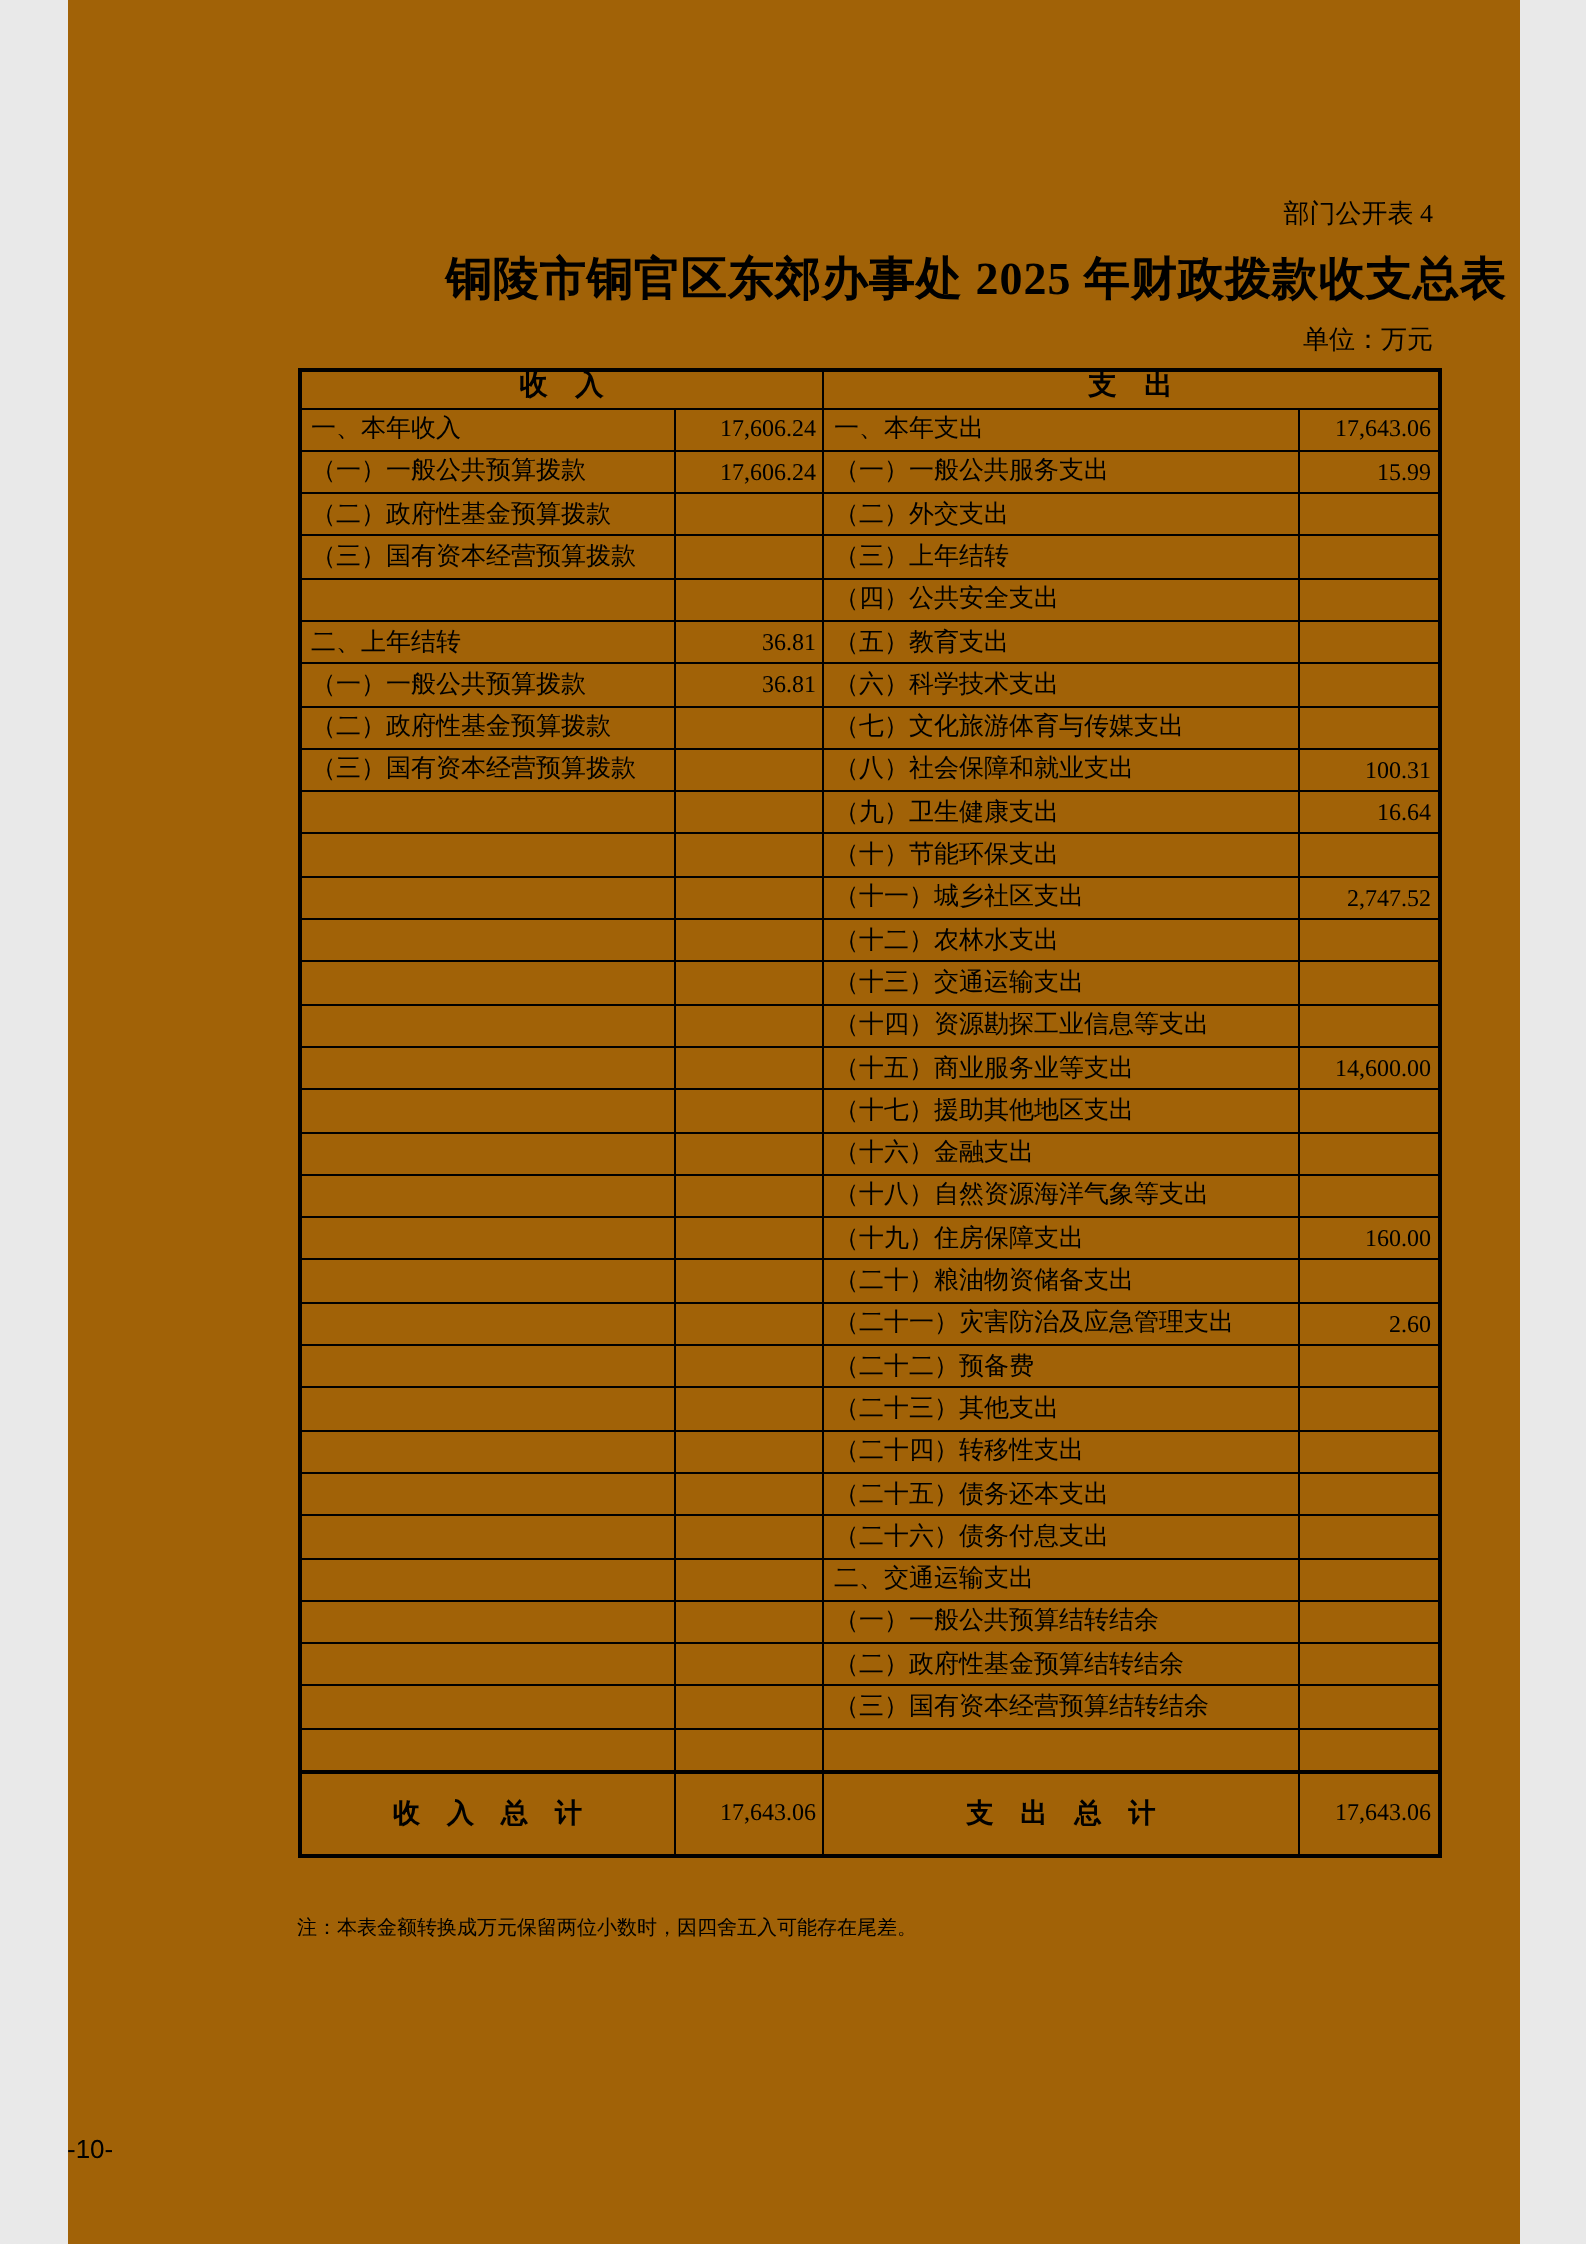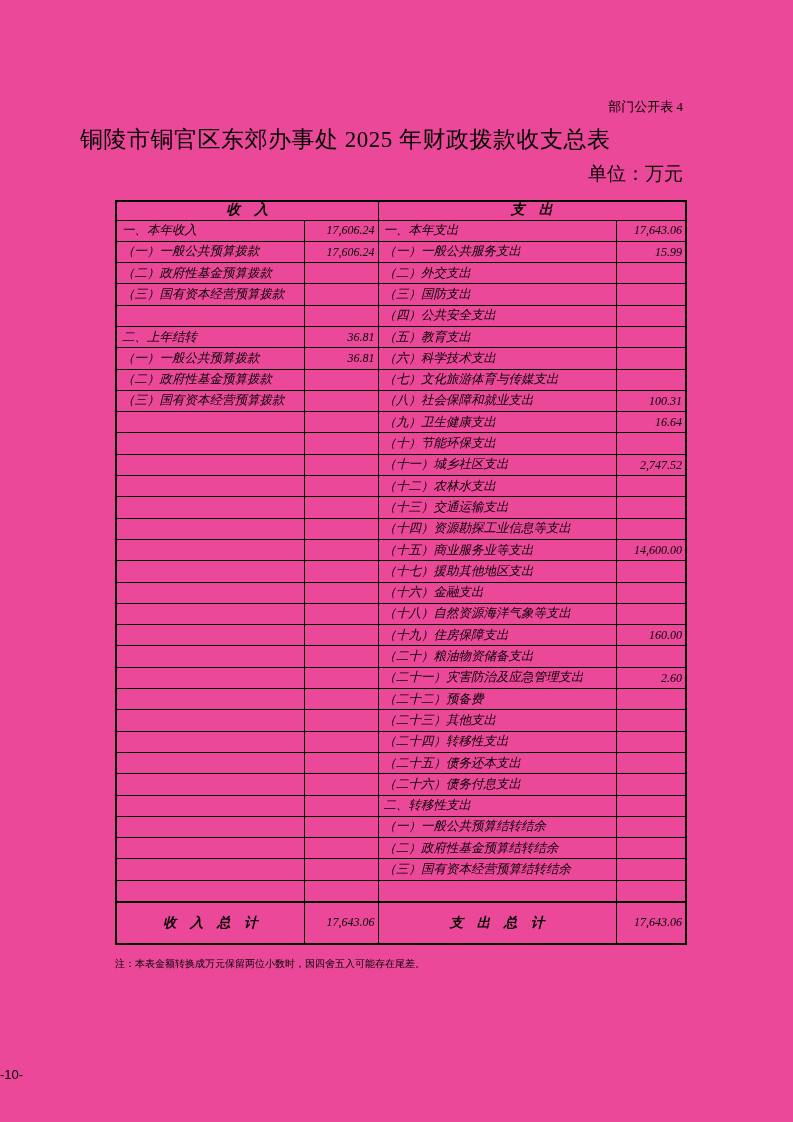--- a/index.html
+++ b/index.html
@@ -1,61 +1,60 @@
 <!DOCTYPE html>
 <html><head>
 <meta charset="utf-8">
 <style>
   * { margin: 0; padding: 0; box-sizing: border-box; }
   html, body { background: #e9e9e9; }
   .page {
     position: relative;
-    width: 793px;
+    width: 726px;
     height: 1122px;
-    background: #ec4899;
+    background: #a16207;
     margin: 0 auto;
     font-family: "Liberation Serif", "DejaVu Serif", serif;
     color: #000;
     overflow: hidden;
   }
   .corner-label {
     position: absolute;
     top: 98px;
     left: 115px;
     width: 568px;
     text-align: right;
     font-size: 13px;
   }
   .doc-title {
     position: absolute;
     top: 124px;
     left: 80px;
     width: 640px;
-    text-align: left;
+    text-align: right;
     font-size: 23px;
-    font-weight: normal;
+    font-weight: bold;
     letter-spacing: 0.5px;
   }
   .unit-label {
     position: absolute;
     top: 161px;
     left: 115px;
     width: 568px;
     text-align: right;
-    font-size: 19px;
+    font-size: 13px;
   }
   table.budget-table {
     position: absolute;
-    top: 200px;
+    top: 184px;
     left: 115px;
     width: 570px;
     border-collapse: collapse;
     table-layout: fixed;
     border: 2px solid #000;
-    font-style: italic;
   }
   .budget-table col.c-item-l   { width: 188px; }
   .budget-table col.c-num-l    { width: 74px; }
   .budget-table col.c-item-r   { width: 238px; }
   .budget-table col.c-num-r    { width: 70px; }
   .budget-table th, .budget-table td {
     border: 1px solid #000;
     overflow: hidden;
     white-space: nowrap;
     line-height: 1.05;
@@ -146,21 +145,21 @@
         </tr>
         <tr>
           <td class="item">（二）政府性基金预算拨款</td>
           <td class="num"></td>
           <td class="item">（二）外交支出</td>
           <td class="num"></td>
         </tr>
         <tr>
           <td class="item">（三）国有资本经营预算拨款</td>
           <td class="num"></td>
-          <td class="item">（三）国防支出</td>
+          <td class="item">（三）上年结转</td>
           <td class="num"></td>
         </tr>
         <tr>
           <td class="item"></td>
           <td class="num"></td>
           <td class="item">（四）公共安全支出</td>
           <td class="num"></td>
         </tr>
         <tr>
           <td class="item">二、上年结转</td>
@@ -290,21 +289,21 @@
         </tr>
         <tr>
           <td class="item"></td>
           <td class="num"></td>
           <td class="item">（二十六）债务付息支出</td>
           <td class="num"></td>
         </tr>
         <tr>
           <td class="item"></td>
           <td class="num"></td>
-          <td class="item">二、转移性支出</td>
+          <td class="item">二、交通运输支出</td>
           <td class="num"></td>
         </tr>
         <tr>
           <td class="item"></td>
           <td class="num"></td>
           <td class="item">（一）一般公共预算结转结余</td>
           <td class="num"></td>
         </tr>
         <tr>
           <td class="item"></td>

